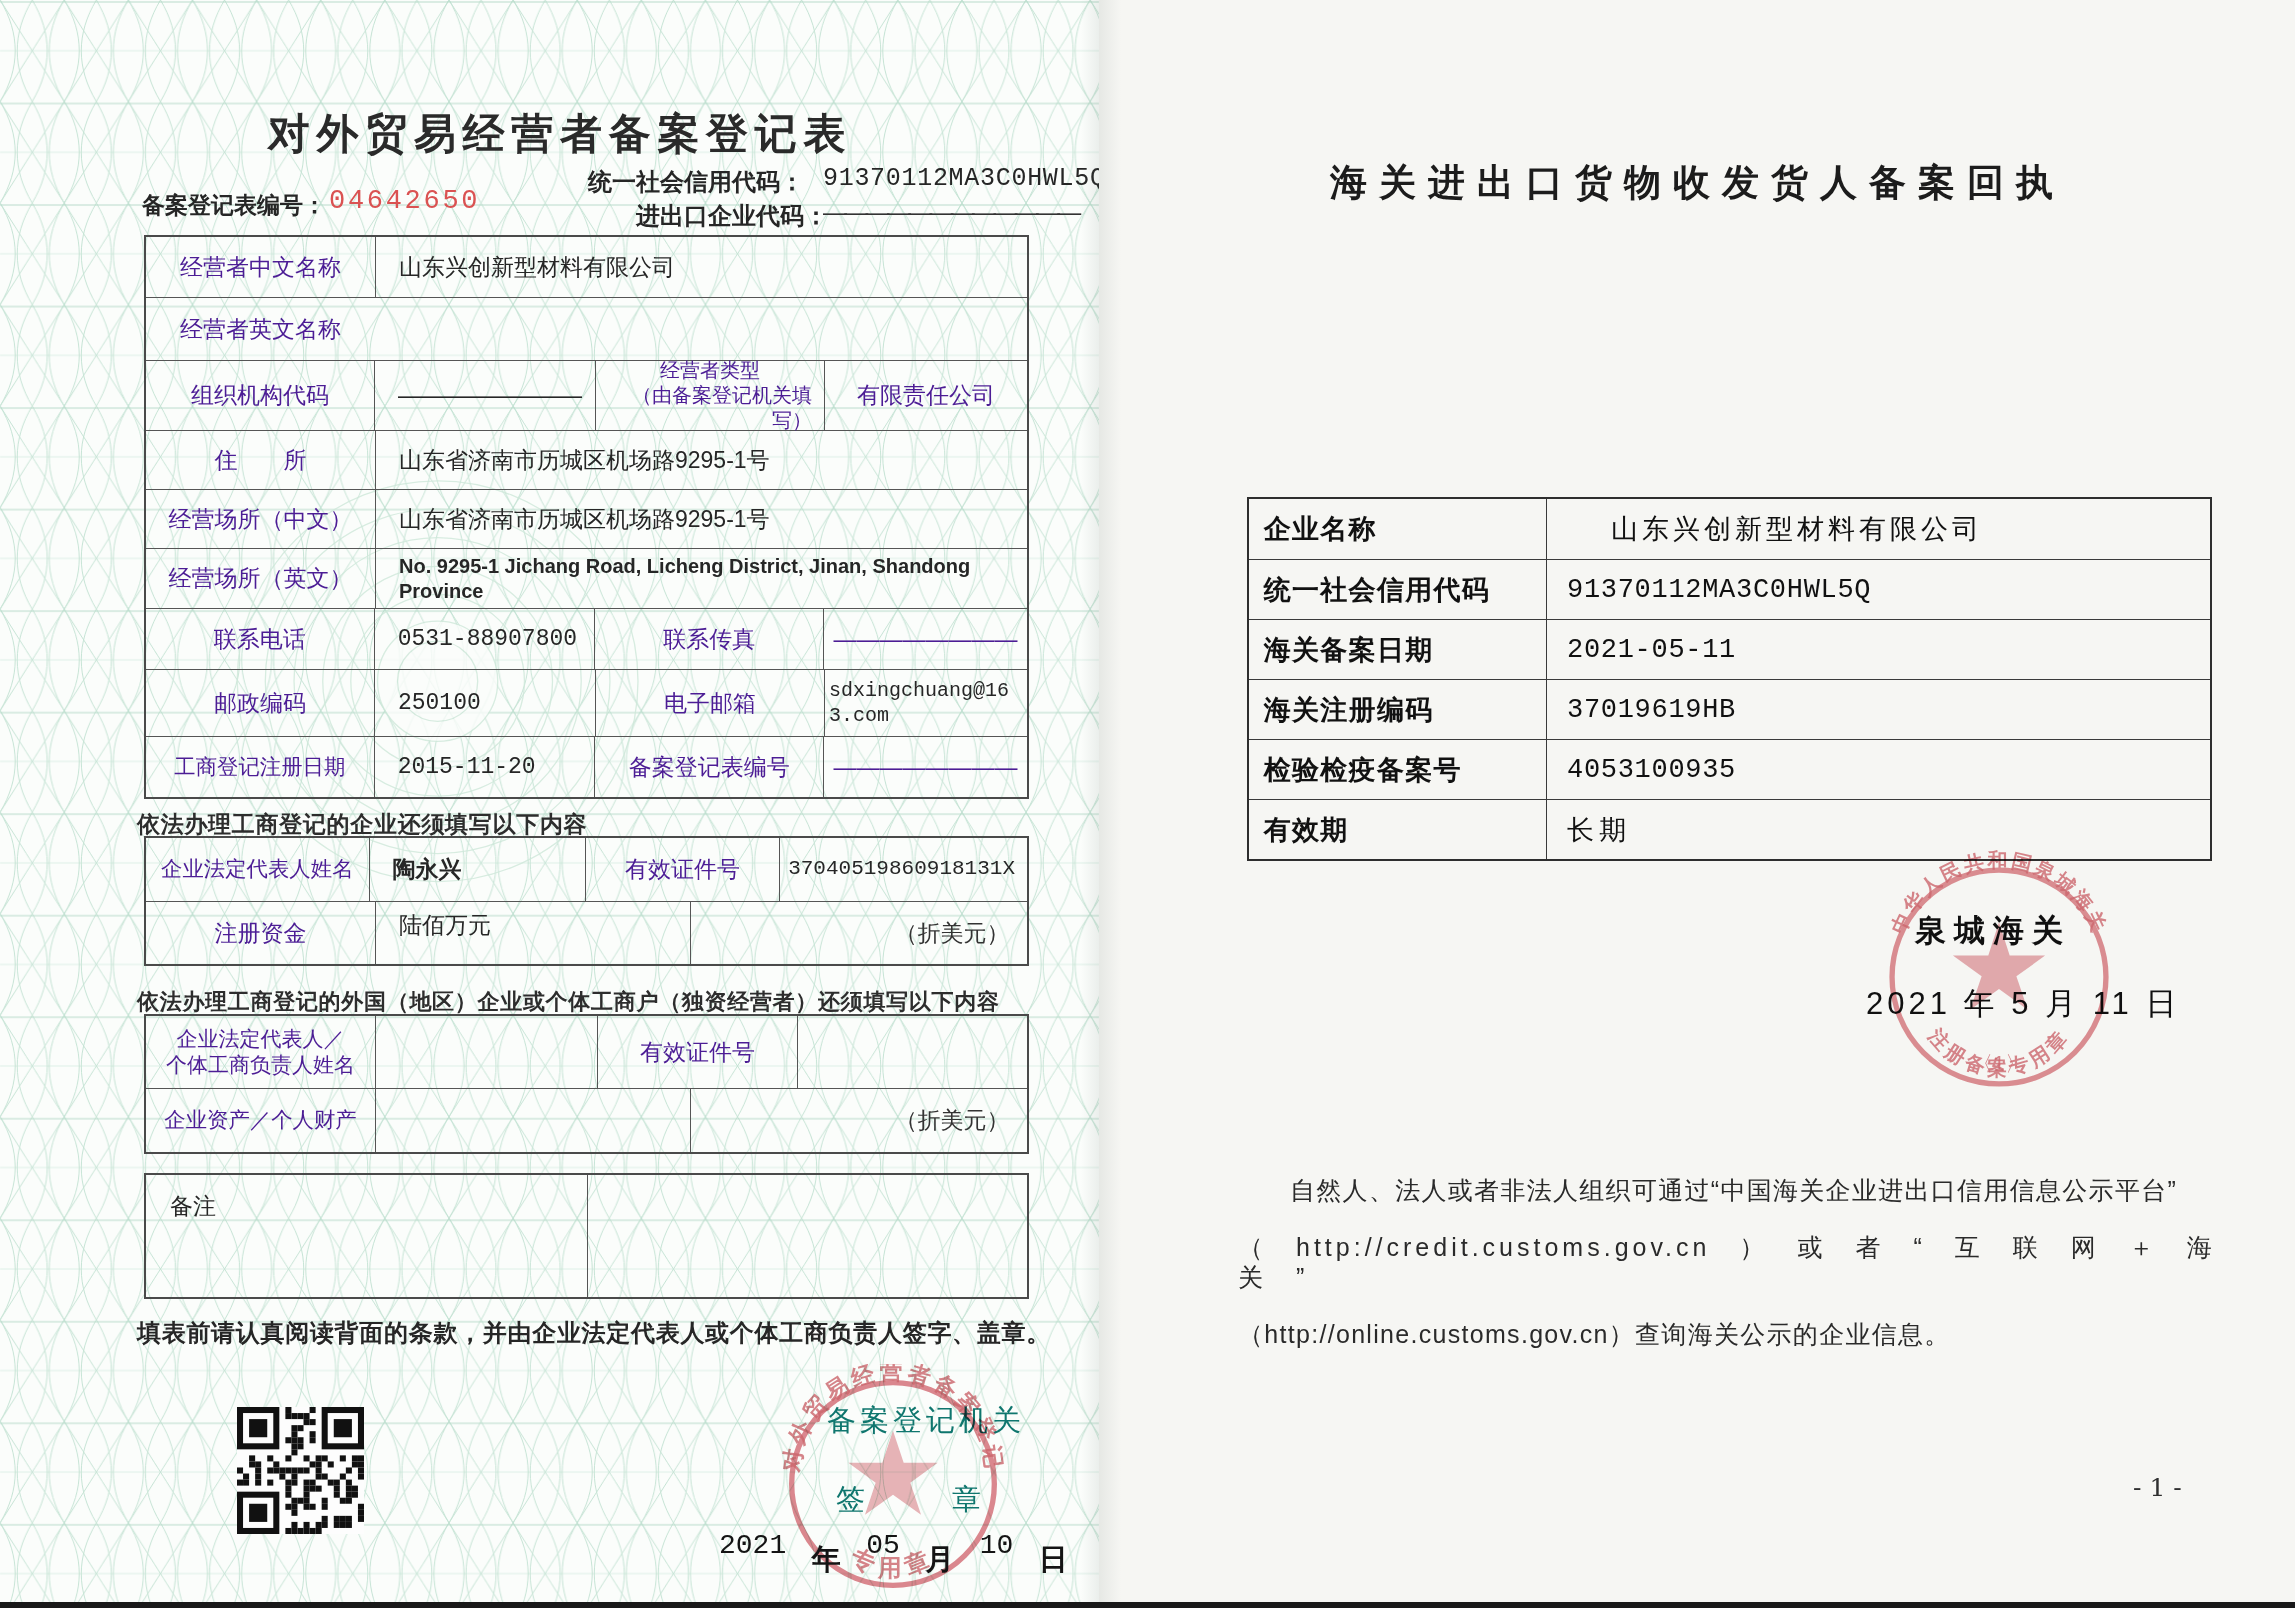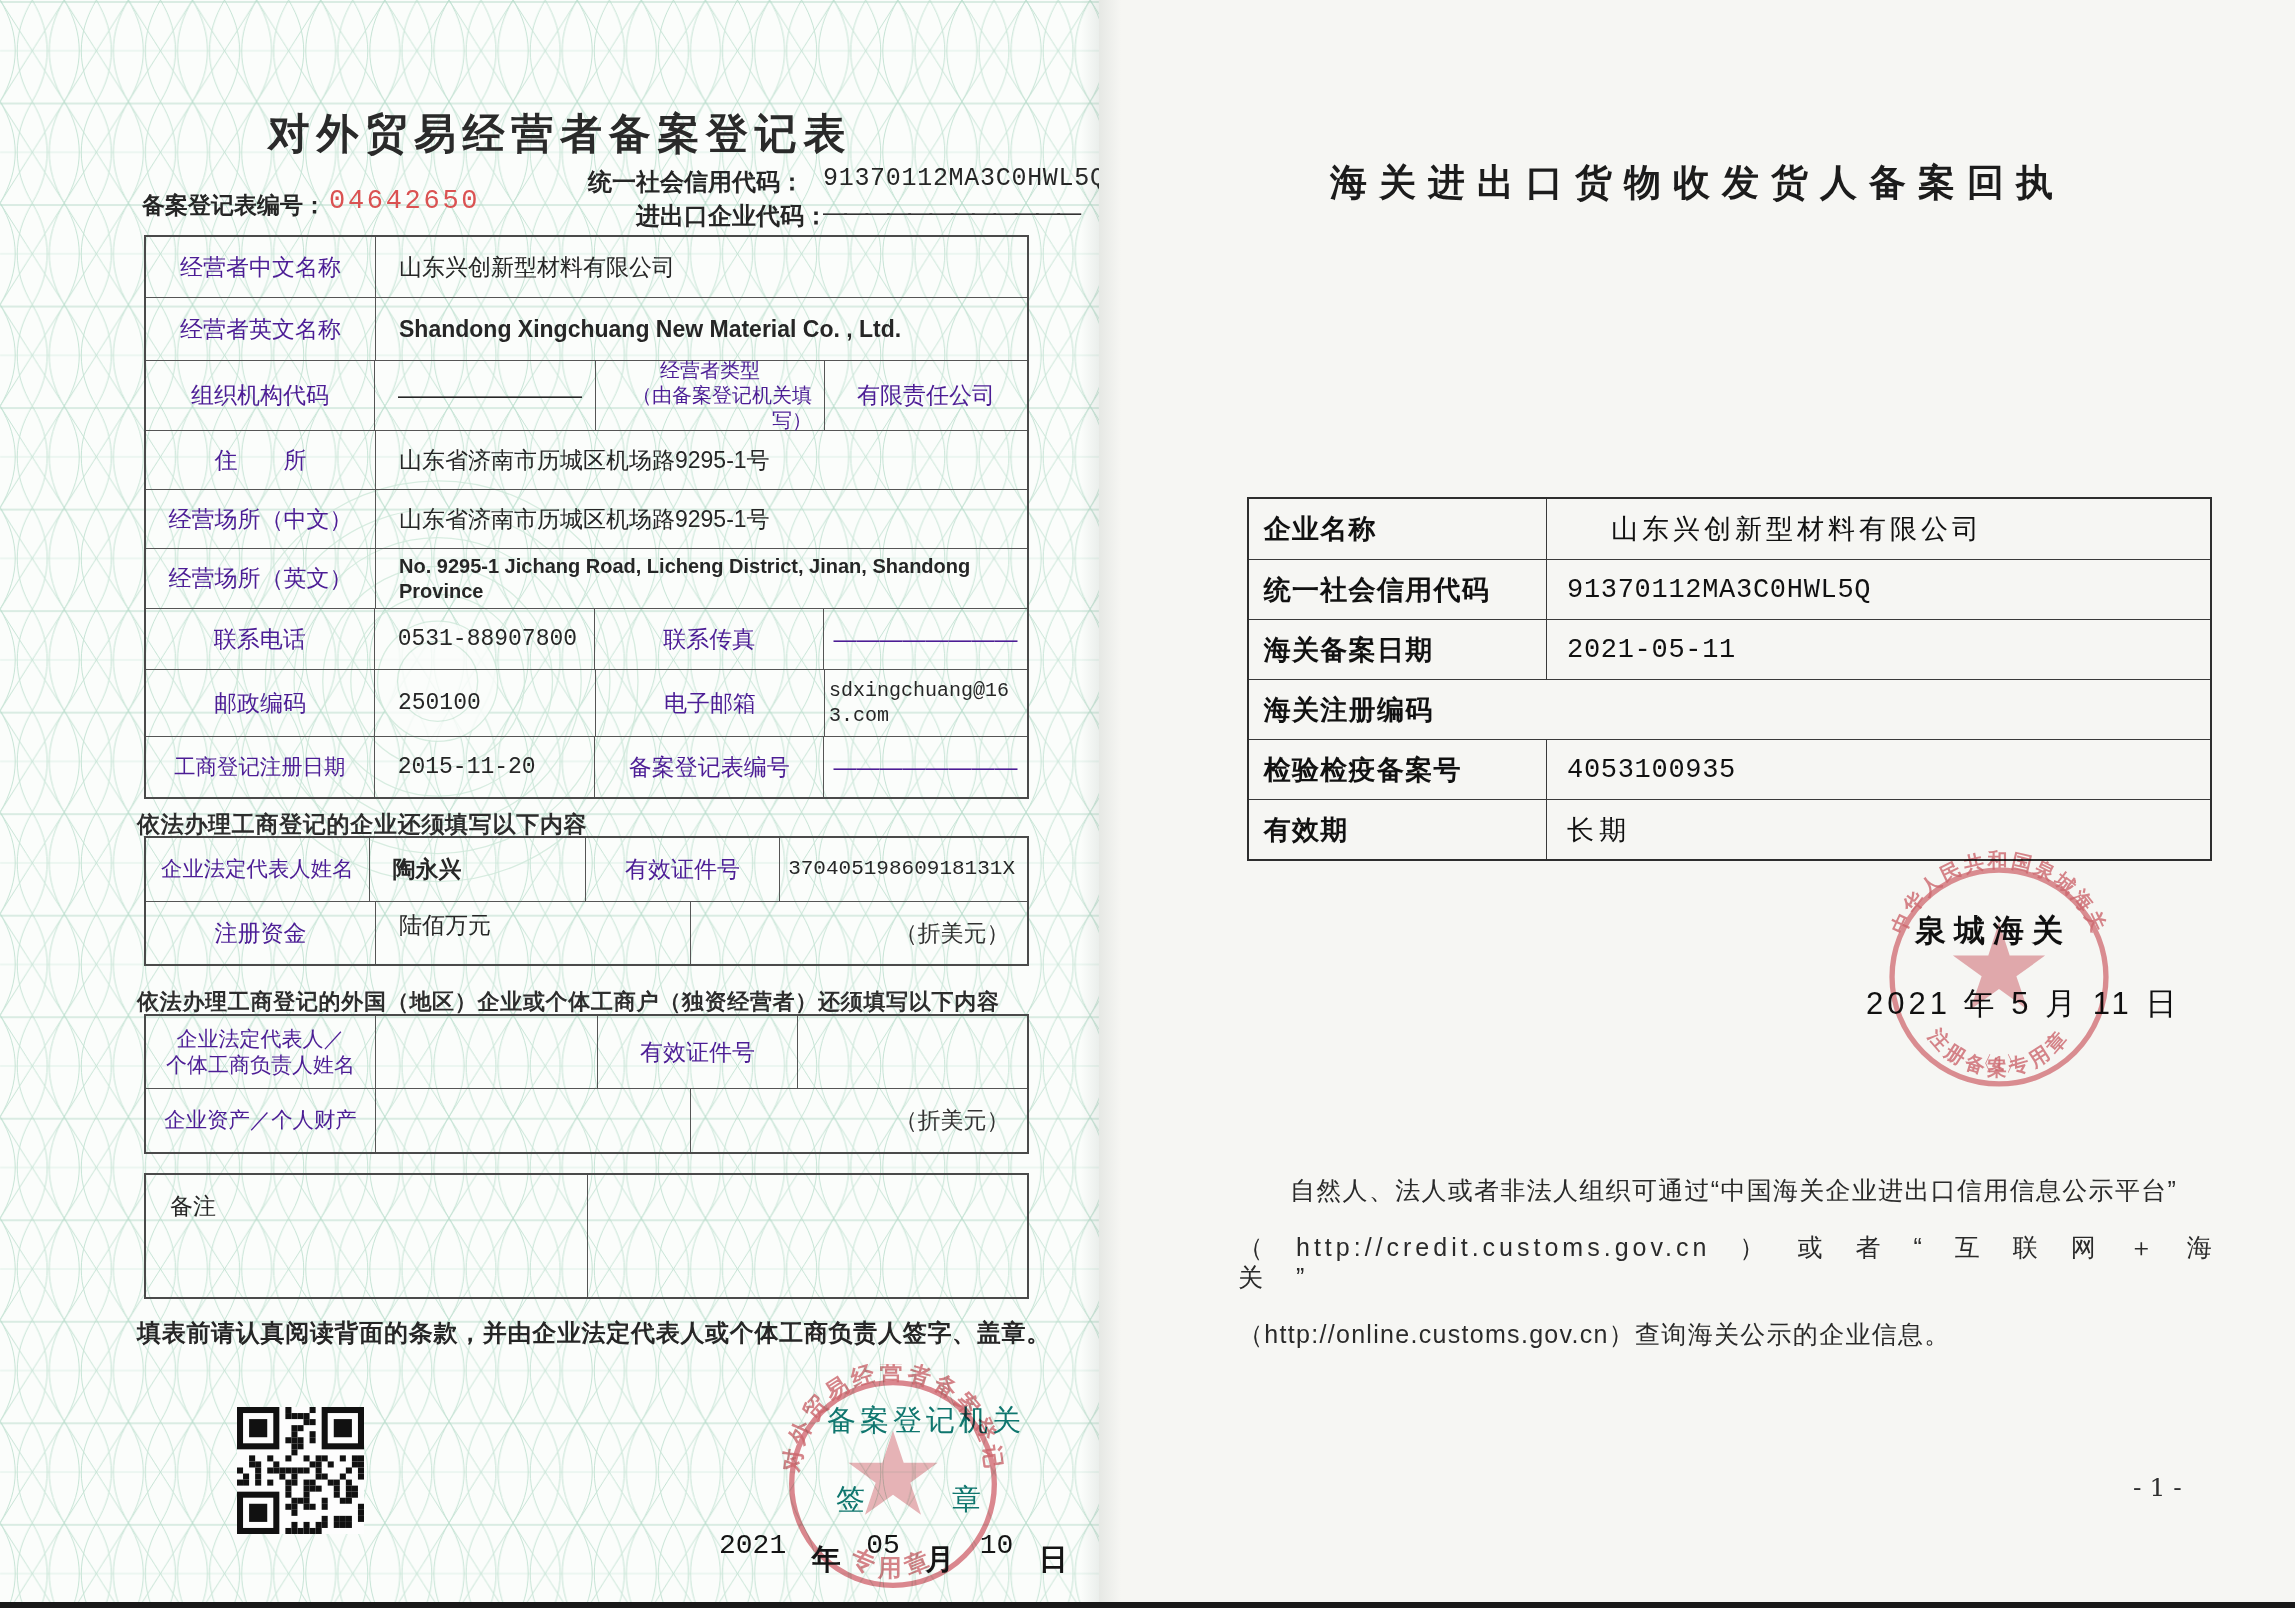--- a/index.html
+++ b/index.html
@@ -117,21 +117,20 @@
     <div class="l-ie-lab">进出口企业代码：</div>
     <div class="l-ie-val">————————————</div>
 
     <div class="tbl" style="top:235px">
       <div class="trow" style="height:60px">
         <div class="cell lab c1">经营者中文名称</div>
         <div class="cell val grow">山东兴创新型材料有限公司</div>
       </div>
       <div class="trow" style="height:63px">
         <div class="cell lab c1">经营者英文名称</div>
-        <div class="cell val grow" style="font-weight:600">Shandong Xingchuang New Material Co. , Ltd.</div>
       </div>
       <div class="trow" style="height:70px">
         <div class="cell lab c1">组织机构代码</div>
         <div class="cell val c2">————————</div>
         <div class="cell lab c3 small2">
           <span>经营者类型</span>
           <span>（由备案登记机关填写）</span>
         </div>
         <div class="cell lab c4">有限责任公司</div>
       </div>
@@ -370,20 +369,21 @@
       <div class="r-row">
         <div class="r-lab">统一社会信用代码</div>
         <div class="r-val mono">91370112MA3C0HWL5Q</div>
       </div>
       <div class="r-row">
         <div class="r-lab">海关备案日期</div>
         <div class="r-val mono">2021-05-11</div>
       </div>
       <div class="r-row">
         <div class="r-lab">海关注册编码</div>
+        <div class="r-val mono">37019619HB</div>
       </div>
       <div class="r-row">
         <div class="r-lab">检验检疫备案号</div>
         <div class="r-val mono">4053100935</div>
       </div>
       <div class="r-row">
         <div class="r-lab">有效期</div>
         <div class="r-val" style="letter-spacing:5.3px">长期</div>
       </div>
     </div>

